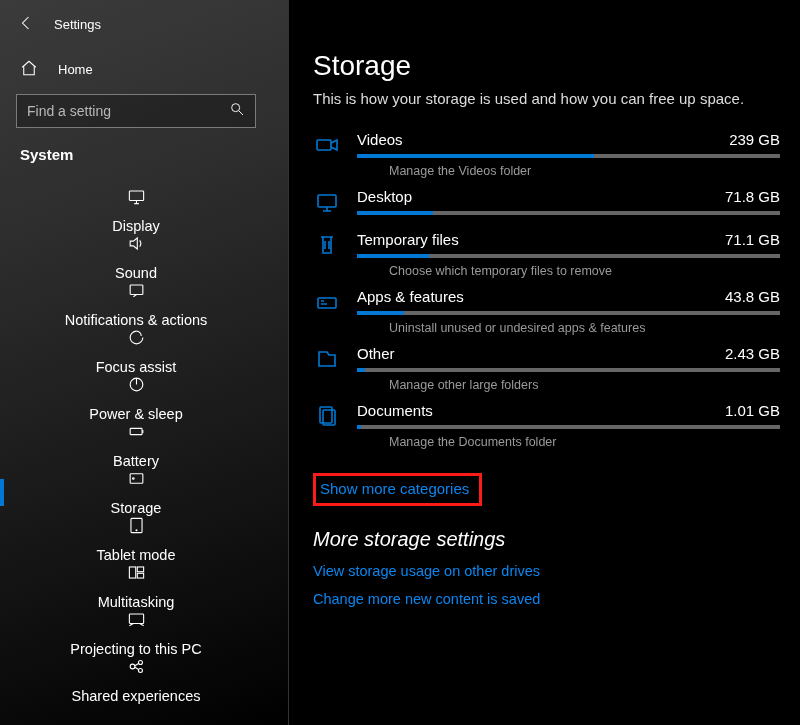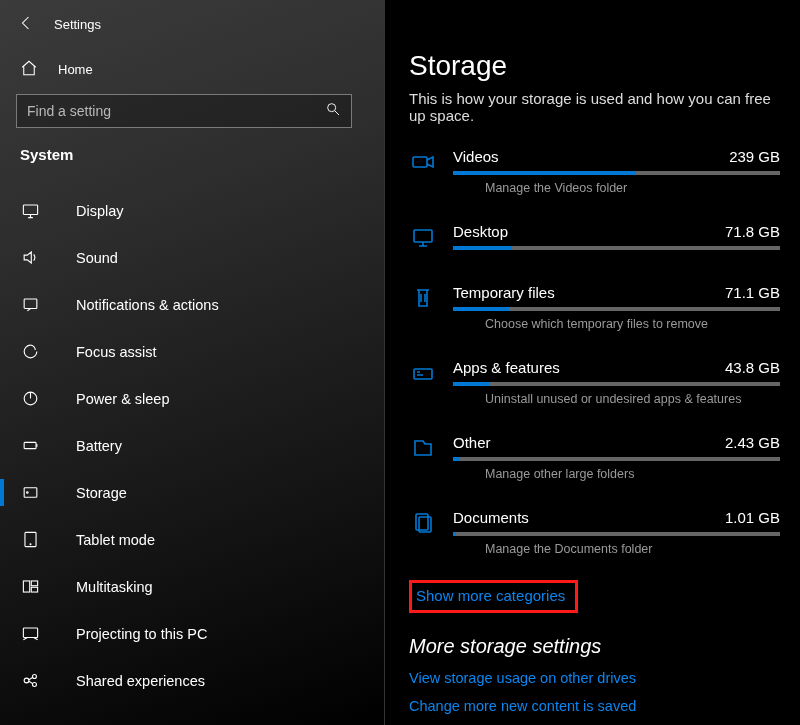--- a/index.html
+++ b/index.html
@@ -6,21 +6,21 @@
   body {
     width: 800px; height: 725px;
     background: #000;
     font-family: "Segoe UI", -apple-system, sans-serif;
     color: #fff;
     overflow: hidden;
     display: flex;
   }
   
   .sidebar {
-    width: 384px;
+    width: 288px;
     height: 725px;
     background: linear-gradient(160deg, #3b3b3b 0%, #2d2d2d 30%, #141414 70%, #000 100%);
     padding: 14px 16px 0 0;
     position: relative;
   }
   .header-row {
     display: flex; align-items: center;
     padding: 0 18px 14px 18px;
     gap: 18px;
     font-size: 13px;
@@ -48,46 +48,47 @@
   .section-label {
     padding: 4px 20px 8px 20px;
     font-weight: 600;
     font-size: 15px;
     color: #fff;
   }
   .nav {
     margin-top: 16px;
   }
   .nav-item {
-    display: flex; align-items: center; gap: 36px;
+    display: flex; align-items: center; gap: 12px;
     height: 47px;
     padding: 0 20px;
     font-size: 14.5px;
     color: #fff;
     position: relative;
     cursor: pointer;
+    flex-direction: column;
   }
   .nav-item .iconbox { width: 20px; display:flex; justify-content:center; }
   .nav-item.selected::before {
     content: "";
     position: absolute; left: 0; top: 10px; bottom: 10px;
     width: 4px; background: #0078d4;
   }
   
   .main {
     flex: 1;
     background: #000;
     padding: 50px 20px 20px 24px;
     position: relative;
     border-left: 1px solid #333;
     overflow: hidden;
   }
   .main h1 { font-weight: 400; font-size: 28px; margin-bottom: 8px; }
   .subtitle { font-size: 15px; color: #ddd; margin-bottom: 24px; }
-  .storage-list { display: flex; flex-direction: column; gap: 28px; }
+  .storage-list { display: flex; flex-direction: column; gap: 10px; }
   .storage-item {
     display: flex; gap: 16px;
     cursor: pointer;
   }
   .storage-icon {
     width: 28px; display: flex; justify-content: center; padding-top: 2px;
     color: #0078d4;
   }
   .storage-body { flex: 1; }
   .storage-head {

